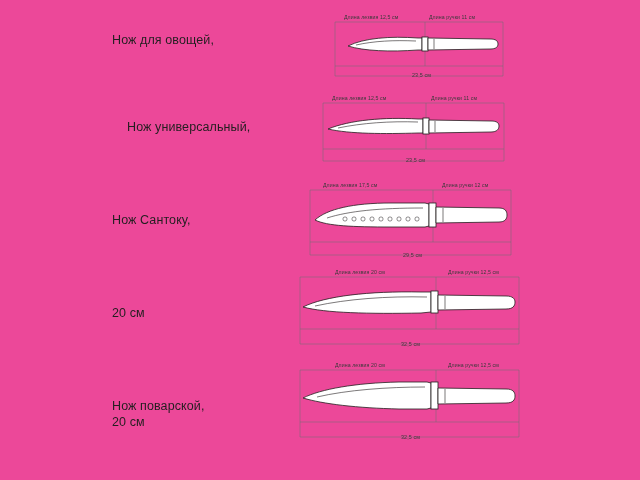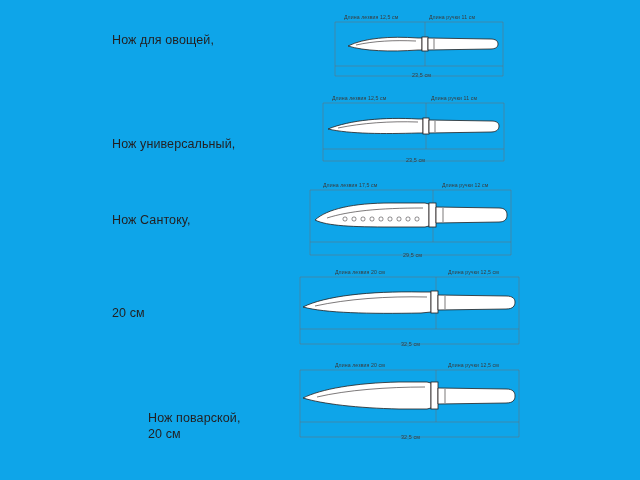--- a/index.html
+++ b/index.html
@@ -11,21 +11,21 @@
     width: 640px;
     height: 480px;
     overflow: hidden;
     font-family: "Liberation Sans", sans-serif;
     color: #231f20;
   }
   .sheet {
     position: relative;
     width: 640px;
     height: 480px;
-    background: #0ea5e9;
+    background: #ec4899;
   }
   .row {
     position: absolute;
     left: 0;
     width: 640px;
   }
   .label {
     position: absolute;
     left: 112px;
     width: 190px;
@@ -89,21 +89,21 @@
 
         <rect class="kn" x="92" y="23" width="6" height="14"></rect>
 
         <path class="kn" d="M98,24 L160,25 C166,25 168,27 168,30 C168,33 166,35 160,35 L98,36 Z"></path>
         <line class="kn2" x1="104" y1="25" x2="104" y2="35"></line>
       </svg>
     </div>
   </div>
 
   <div class="row" style="top:113px;">
-    <div class="label" style="top:23px;">
+    <div class="label" style="top:6px;margin-left:15px;">
       <div>Нож универсальный,</div>
     </div>
 
     <div class="diagram" style="left:318px; top:-18px;">
       <div class="dimtext" style="left:14px; top:0px;">Длина лезвия 12,5 см</div>
       <div class="dimtext" style="left:113px; top:0px;">Длина ручки 11 см</div>
       <div class="total-text" style="left:88px; top:62px;">23,5 см</div>
 
       <svg width="210" height="74" viewBox="0 0 210 74">
         <line class="ln" x1="5" y1="8" x2="5" y2="54"></line>
@@ -190,21 +190,21 @@
         <path class="kn" d="M8,38 C30,27 74,22 126,23 L136,23 L136,43 L126,44 C74,45 30,44 8,38 Z"></path>
         <path class="kn2" d="M20,37 C52,30 92,27 132,28"></path>
         <rect class="kn" x="136" y="22" width="7" height="22"></rect>
         <path class="kn" d="M143,26 L211,27 C218,27 220,30 220,33 C220,37 218,40 211,40 L143,41 Z"></path>
         <line class="kn2" x1="150" y1="27" x2="150" y2="40"></line>
       </svg>
     </div>
   </div>
 
   <div class="row" style="top:376px;">
-    <div class="label" style="top:34px;margin-left:36px;">
+    <div class="label" style="top:22px;">
       <div>Нож поварской,</div>
       <div>20 см</div>
     </div>
 
     <div class="diagram" style="left:295px; top:-14px;">
       <div class="dimtext" style="left:40px; top:0px;">Длина лезвия 20 см</div>
       <div class="dimtext" style="left:153px; top:0px;">Длина ручки 12,5 см</div>
       <div class="total-text" style="left:106px; top:72px;">32,5 см</div>
 
       <svg width="240" height="84" viewBox="0 0 240 84">

